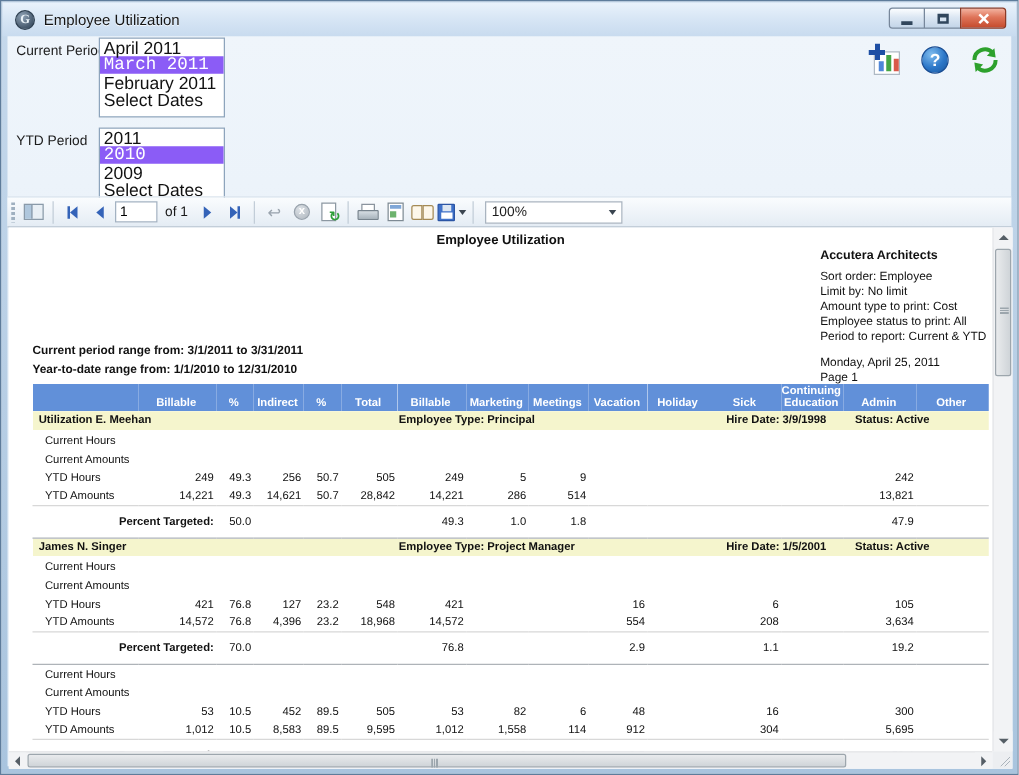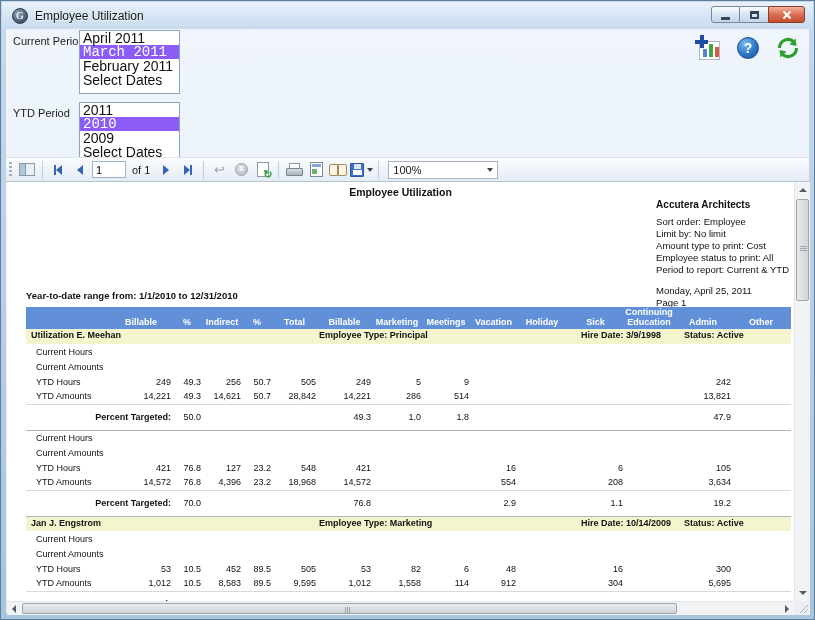--- a/index.html
+++ b/index.html
@@ -255,20 +255,21 @@
               <div>Sort order: Employee</div>
               <div>Limit by: No limit</div>
               <div>Amount type to print: Cost</div>
               <div>Employee status to print: All</div>
               <div>Period to report: Current &amp; YTD</div>
             </div>
           <div class="dt">Monday, April 25, 2011</div>
           <div>Page 1</div>
         </div>
 
+        <div class="range r1">Current period range from: 3/1/2011 to 3/31/2011</div>
         <div class="range r2">Year-to-date range from: 1/1/2010 to 12/31/2010</div>
 
         <table class="rpt" id="report-table">
             <colgroup>
               <col style="width:85px">
               <col style="width:62px">
               <col style="width:30px">
               <col style="width:40px">
               <col style="width:30px">
               <col style="width:45px">
@@ -385,20 +386,28 @@
                 <td class="num">49.3</td>
                 <td class="num">1.0</td>
                 <td class="num">1.8</td>
                 <td class="num"></td>
                 <td class="num"></td>
                 <td class="num"></td>
                 <td class="num"></td>
                 <td class="num">47.9</td>
                 <td class="num"></td>
               </tr>
+              <tr class="band">
+                <td colspan="15">
+                  <span class="nm">James N. Singer</span>
+                  <span class="tp">Employee Type: Project Manager</span>
+                  <span class="hd">Hire Date: 1/5/2001</span>
+                  <span class="st">Status: Active</span>
+                </td>
+              </tr>
               <tr class="drow">
                 <td class="rlbl">Current Hours</td>
                 <td class="num"></td>
                 <td class="num"></td>
                 <td class="num"></td>
                 <td class="num"></td>
                 <td class="num"></td>
                 <td class="num"></td>
                 <td class="num"></td>
                 <td class="num"></td>
@@ -468,28 +477,20 @@
                 <td class="num"></td>
                 <td class="num">76.8</td>
                 <td class="num"></td>
                 <td class="num"></td>
                 <td class="num">2.9</td>
                 <td class="num"></td>
                 <td class="num">1.1</td>
                 <td class="num"></td>
                 <td class="num">19.2</td>
                 <td class="num"></td>
-              </tr>
-              <tr class="band">
-                <td colspan="15">
-                  <span class="nm">Jan J. Engstrom</span>
-                  <span class="tp">Employee Type: Marketing</span>
-                  <span class="hd">Hire Date: 10/14/2009</span>
-                  <span class="st">Status: Active</span>
-                </td>
               </tr>
               <tr class="drow">
                 <td class="rlbl">Current Hours</td>
                 <td class="num"></td>
                 <td class="num"></td>
                 <td class="num"></td>
                 <td class="num"></td>
                 <td class="num"></td>
                 <td class="num"></td>
                 <td class="num"></td>

